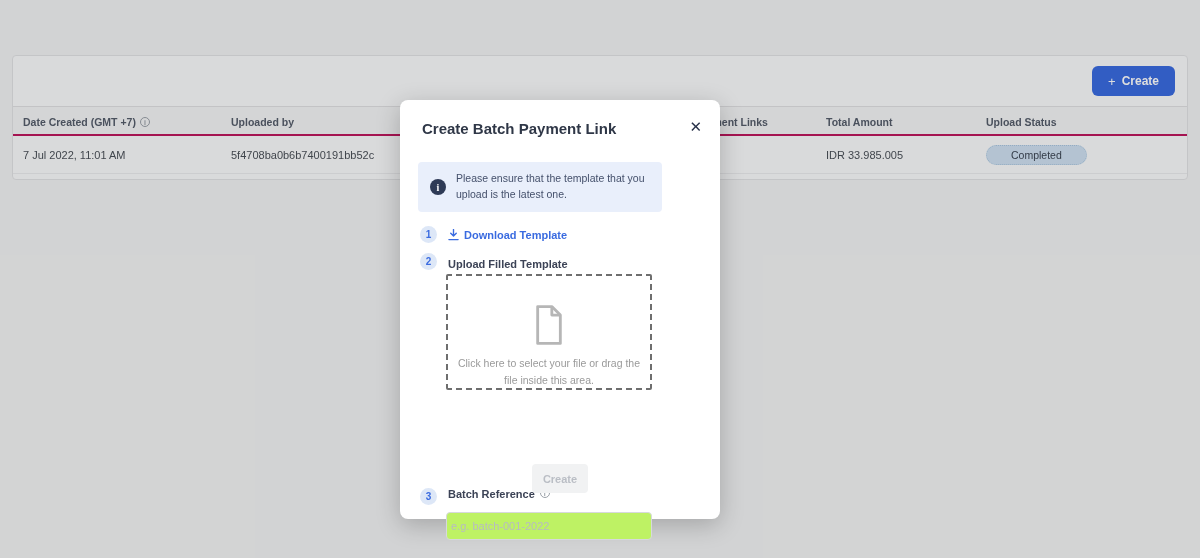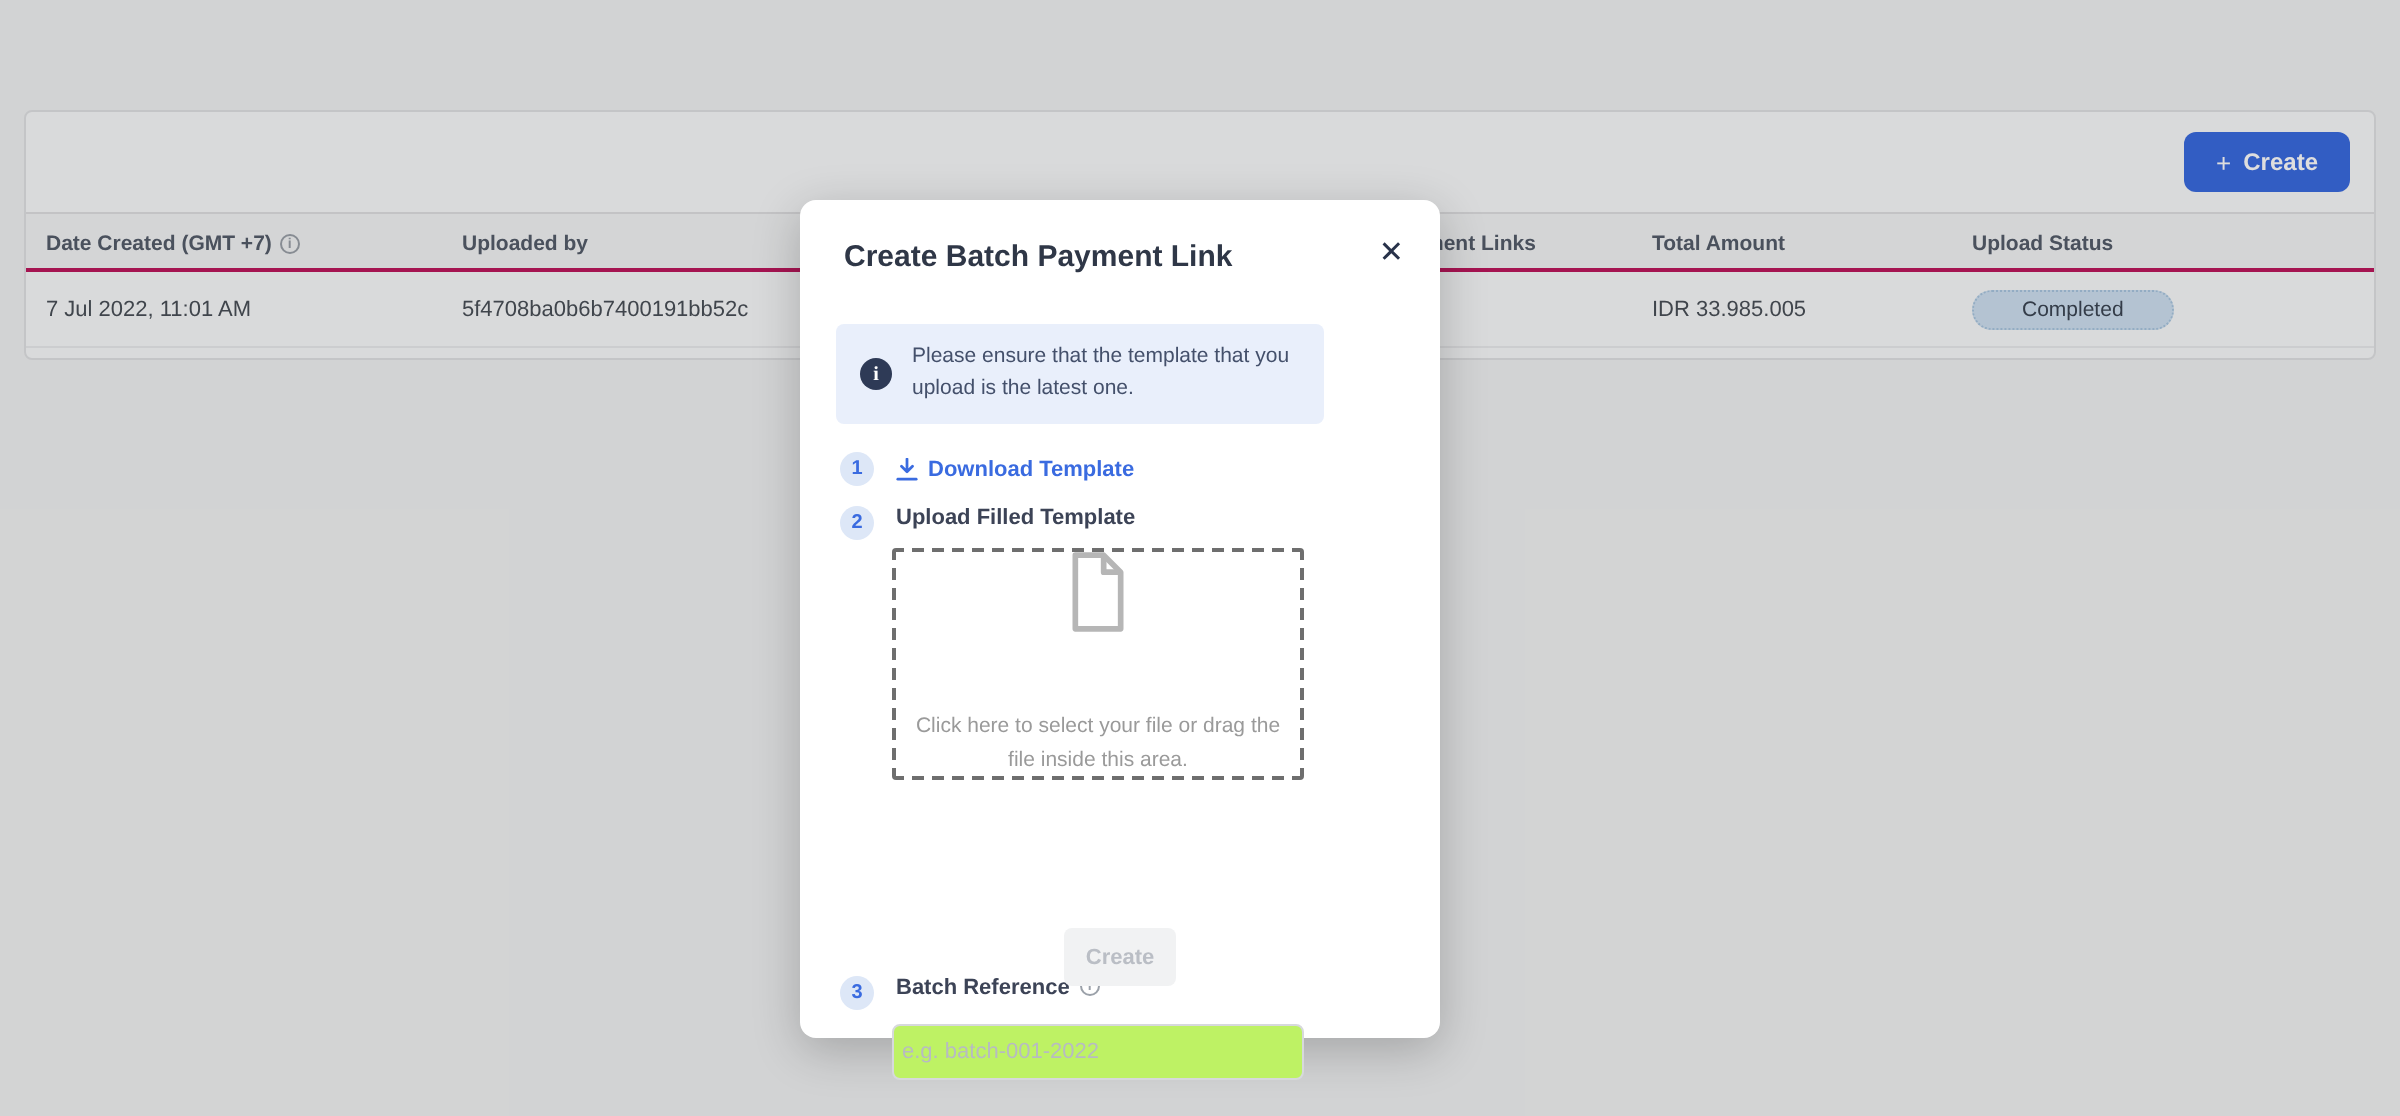--- a/index.html
+++ b/index.html
@@ -102,27 +102,27 @@
     display: flex; align-items: center; justify-content: center;
     font-size: 10px; font-weight: bold;
   }
   .s1 { top: 126px; } .s2 { top: 153px; } .s3 { top: 388px; }
 
   .download-row { position: absolute; left: 48px; top: 126px; height: 17px; display: flex; align-items: center; gap: 5px; }
   .download-link {
     font-size: 11px; font-weight: bold; color: #3a6be0;
     cursor: pointer;
   }
-  .upload-label-row { position: absolute; left: 48px; top: 153px; height: 17px; display: flex; align-items: flex-start; }
+  .upload-label-row { position: absolute; left: 48px; top: 153px; height: 17px; display: flex; align-items: flex-end; }
   .bold-label { font-size: 11px; font-weight: bold; color: #3c4356; white-space: nowrap; }
 
   .dropzone {
     position: absolute; left: 46px; top: 174px; width: 206px; height: 116px;
     border: 2px dashed #6e6e6e; border-radius: 2px;
-    display: flex; flex-direction: column; align-items: center; justify-content: space-between;
+    display: flex; flex-direction: column; align-items: center; justify-content: flex-end;
     gap: 10px; cursor: pointer; background: #fff;
   }
   .dropzone-text {
     font-size: 10.5px; color: #9a9a9a; text-align: center;
     width: 184px; line-height: 1.55;
   }
 
   .batch-ref-row { position: absolute; left: 48px; top: 388px; height: 17px; display: flex; align-items: flex-start; gap: 5px; }
   .batch-input {
     position: absolute; left: 46px; top: 412px; width: 206px; height: 28px;

